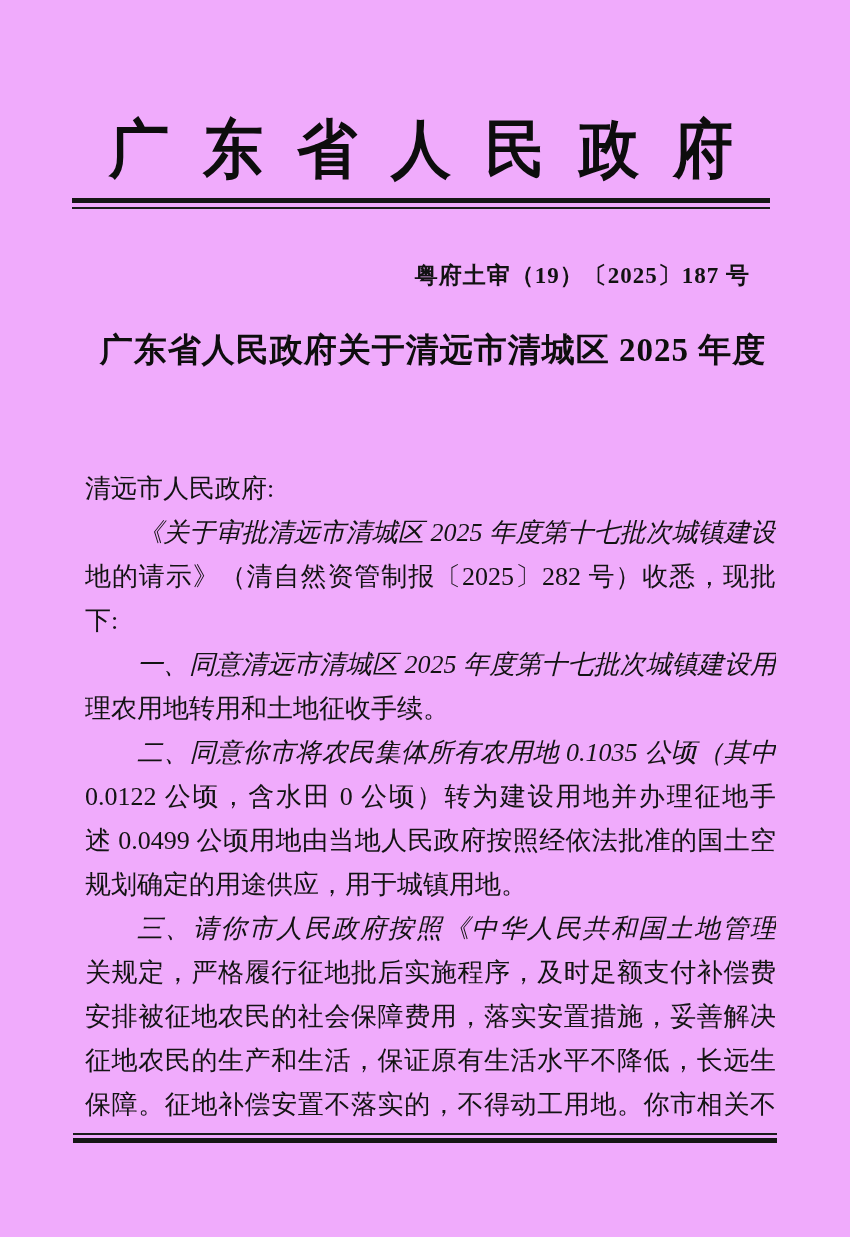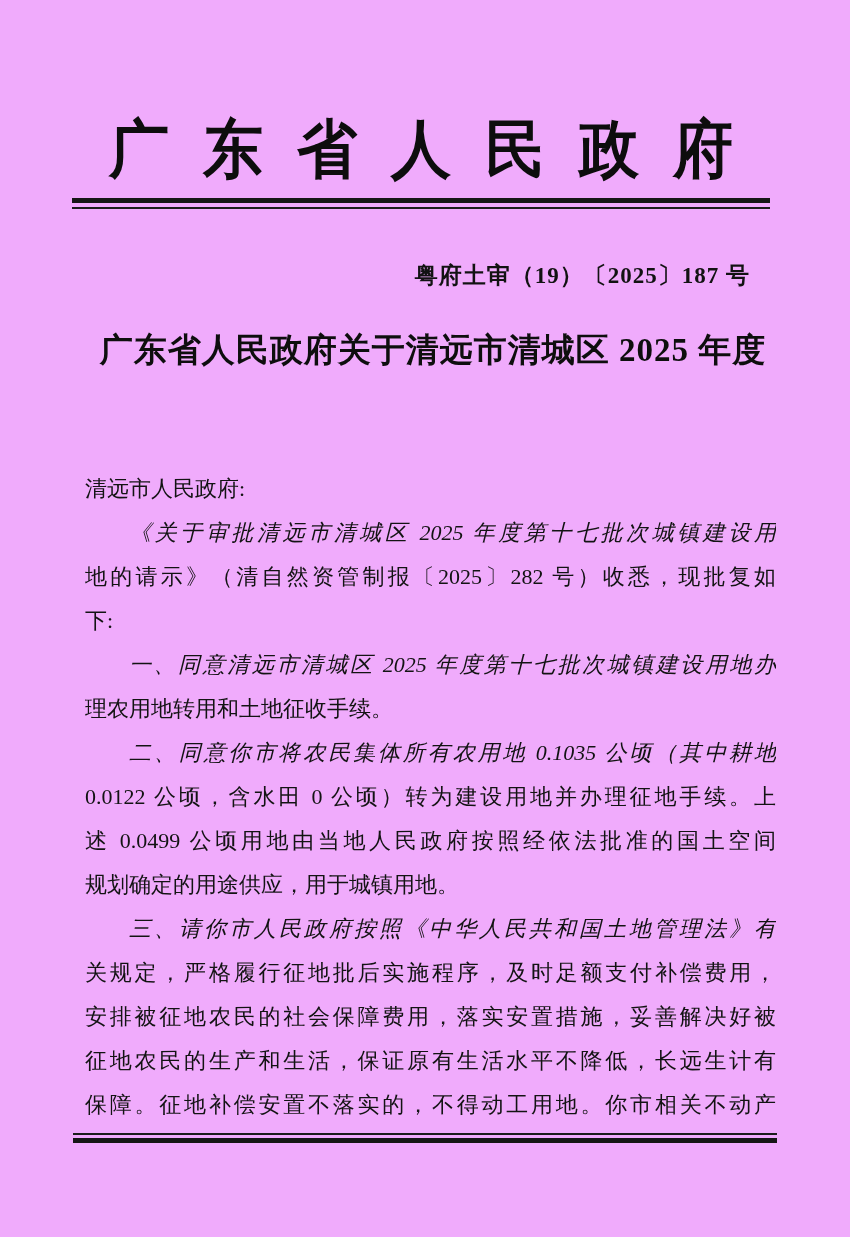--- a/index.html
+++ b/index.html
@@ -55,21 +55,21 @@
     font-size: 33px;
     font-weight: bold;
     line-height: 48px;
     color: #0e0e0e;
     letter-spacing: 1px;
   }
   
   .body-text {
     position: absolute;
     top: 467px; left: 85px; width: 691px;
-    font-size: 22px;
+    font-size: 26px;
     color: #131313;
   }
   .body-text .line {
     height: 44px;
     line-height: 44px;
     white-space: nowrap;
   }
   .body-text .line.fill {
     white-space: normal;
     text-align: justify;

